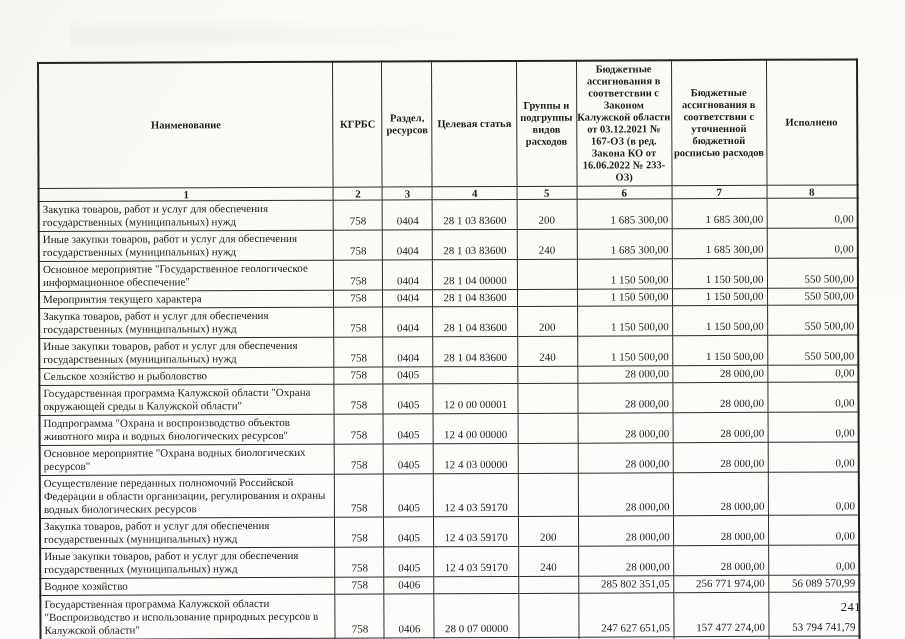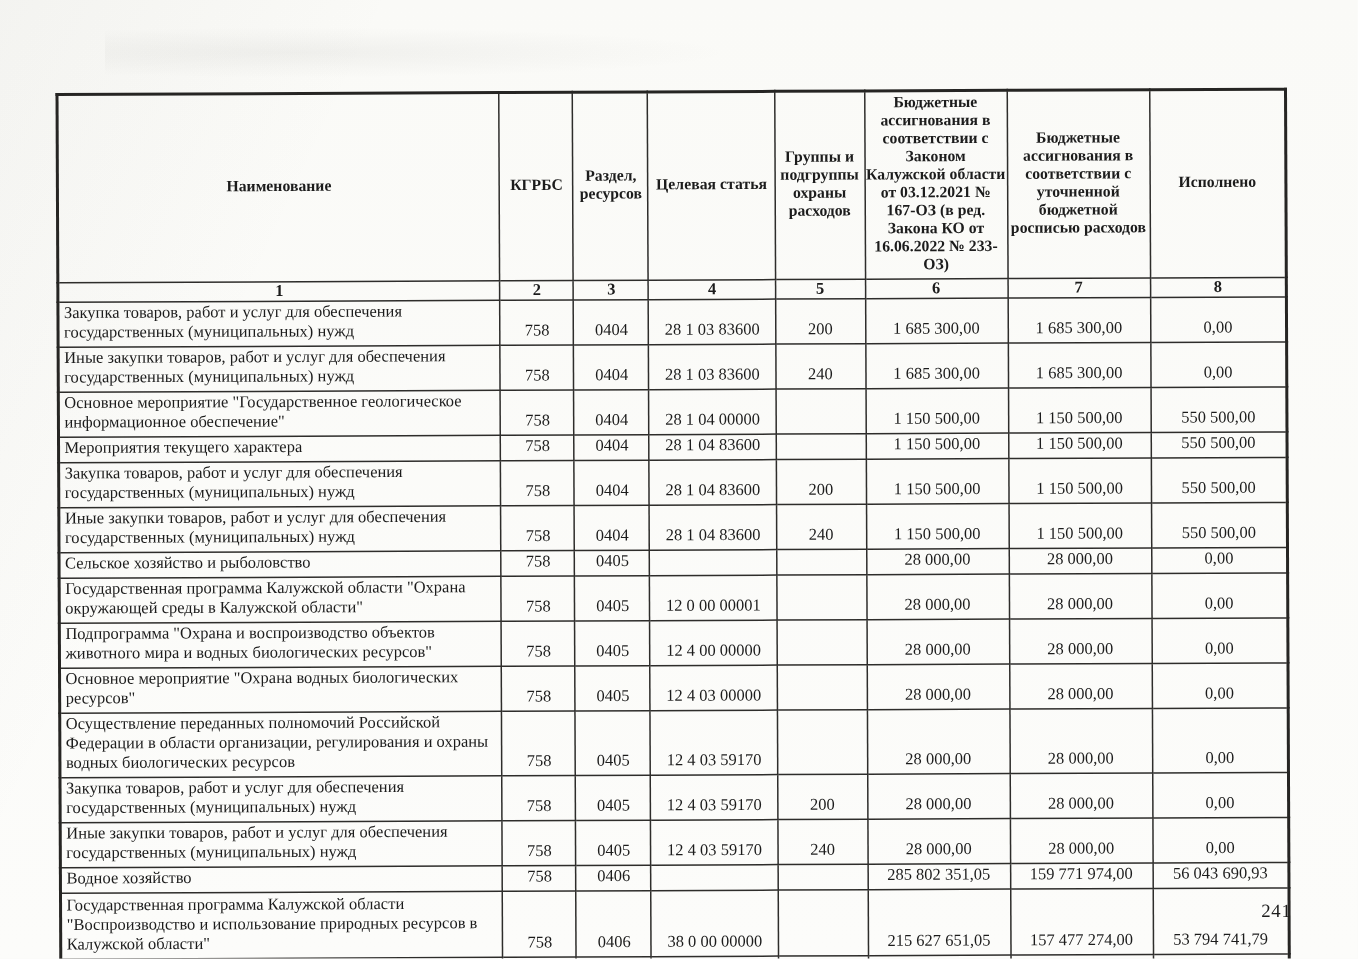--- a/index.html
+++ b/index.html
@@ -67,21 +67,21 @@
   }
   .doc-table td {
     font-size: 11px;
     line-height: 13px;
     padding: 1px 3px 2px 3px;
     vertical-align: bottom;
     overflow: hidden;
   }
   .doc-table td.c-name  { text-align: left; }
   .doc-table td.c-center{ text-align: center; white-space: nowrap; }
-  .doc-table td.c-money { text-align: center;  white-space: nowrap; }
+  .doc-table td.c-money { text-align: right;  white-space: nowrap; }
   .doc-table tbody tr { height: 15px; }
   .doc-table tbody tr.tall-row td { height: 40px; }
   .page-number {
     position: absolute;
     right: 44px;
     bottom: 24px;
     font-size: 12.5px;
     letter-spacing: 0.5px;
     font-family: Liberation Serif, serif;
   }
@@ -102,21 +102,21 @@
         <col class="c6">
         <col class="c7">
         <col class="c8">
     </colgroup>
     <thead>
       <tr class="hdr-row">
           <th>Наименование</th>
           <th>КГРБС</th>
           <th>Раздел, ресурсов</th>
           <th>Целевая статья</th>
-          <th>Группы и подгруппы охраны расходов</th>
+          <th>Группы и подгруппы видов расходов</th>
           <th>Бюджетные ассигнования в соответствии с Законом Калужской области от 03.12.2021 № 167-ОЗ (в ред. Закона КО от 16.06.2022 № 233-ОЗ)</th>
           <th>Бюджетные ассигнования в соответствии с уточненной бюджетной росписью расходов</th>
           <th>Исполнено</th>
         </tr>
       <tr class="num-row">
           <th>1</th>
           <th>2</th>
           <th>3</th>
           <th>4</th>
           <th>5</th>
@@ -256,30 +256,30 @@
           <td class="c-money">28 000,00</td>
           <td class="c-money">0,00</td>
         </tr>
         <tr>
           <td class="c-name">Водное хозяйство</td>
           <td class="c-center">758</td>
           <td class="c-center">0406</td>
           <td class="c-center"></td>
           <td class="c-center"></td>
           <td class="c-money">285 802 351,05</td>
-          <td class="c-money">159 771 974,00</td>
-          <td class="c-money">56 043 690,93</td>
+          <td class="c-money">256 771 974,00</td>
+          <td class="c-money">56 089 570,99</td>
         </tr>
         <tr class="tall-row">
           <td class="c-name">Государственная программа Калужской области  "Воспроизводство и использование природных ресурсов в Калужской области"</td>
           <td class="c-center">758</td>
           <td class="c-center">0406</td>
-          <td class="c-center">38 0 00 00000</td>
-          <td class="c-center"></td>
-          <td class="c-money">215 627 651,05</td>
+          <td class="c-center">28 0 07 00000</td>
+          <td class="c-center"></td>
+          <td class="c-money">247 627 651,05</td>
           <td class="c-money">157 477 274,00</td>
           <td class="c-money">53 794 741,79</td>
         </tr>
         <tr>
           <td class="c-name">Подпрограмма "Развитие водохозяйственного комплекса Калужской области"</td>
           <td class="c-center">758</td>
           <td class="c-center">0406</td>
           <td class="c-center">28 2 00 00000</td>
           <td class="c-center"></td>
           <td class="c-money">265 038 151,05</td>

